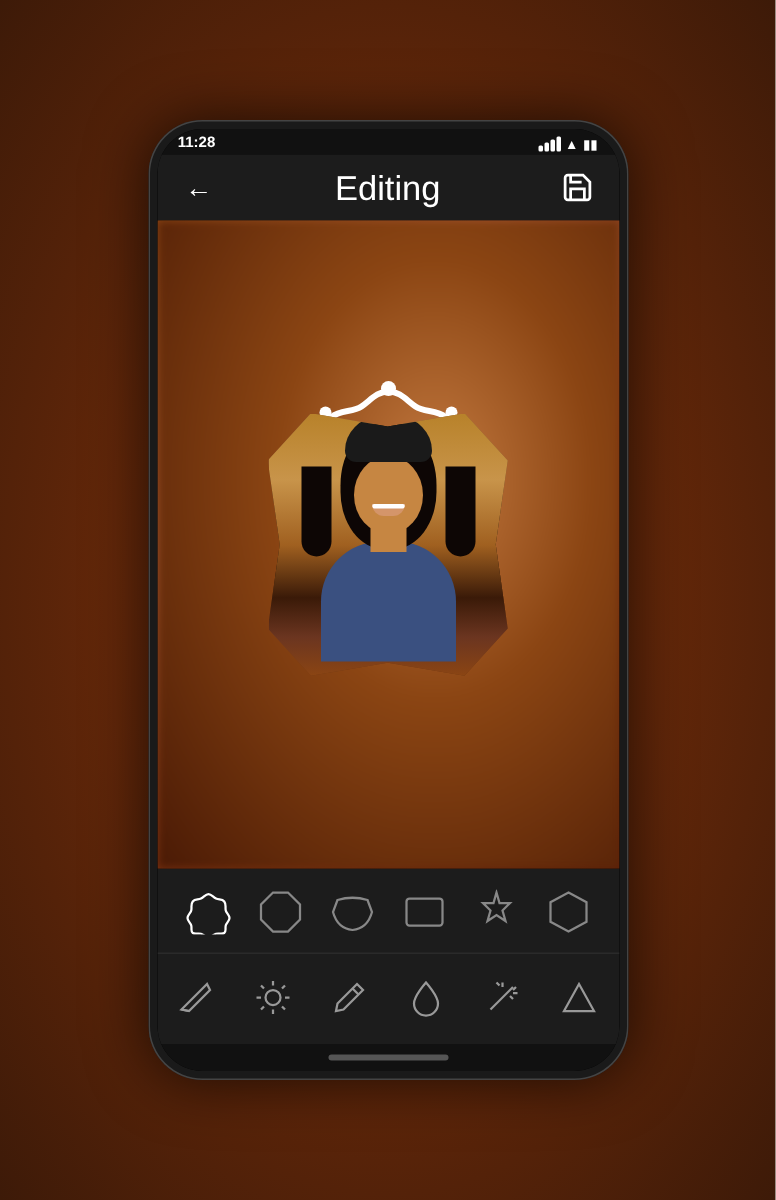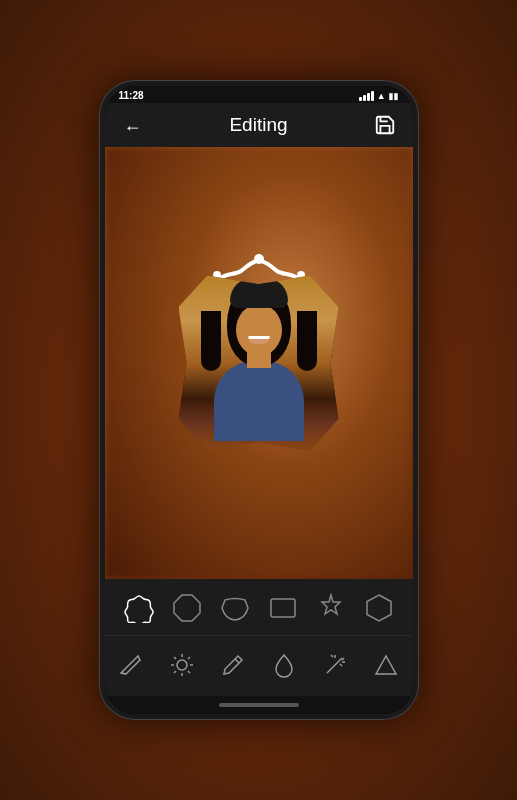--- a/index.html
+++ b/index.html
@@ -55,21 +55,21 @@
     .app-bar {
       background: #1c1c1c;
       display: flex;
       align-items: center;
       justify-content: space-between;
       padding: 8px 14px;
       flex-shrink: 0;
     }
     .app-bar-title {
       color: #fff;
-      font-size: 19px;
+      font-size: 23px;
       font-weight: 500;
       flex: 1;
       text-align: center;
     }
     .back-btn, .save-btn {
       width: 28px;
       height: 28px;
       display: flex;
       align-items: center;
       justify-content: center;

